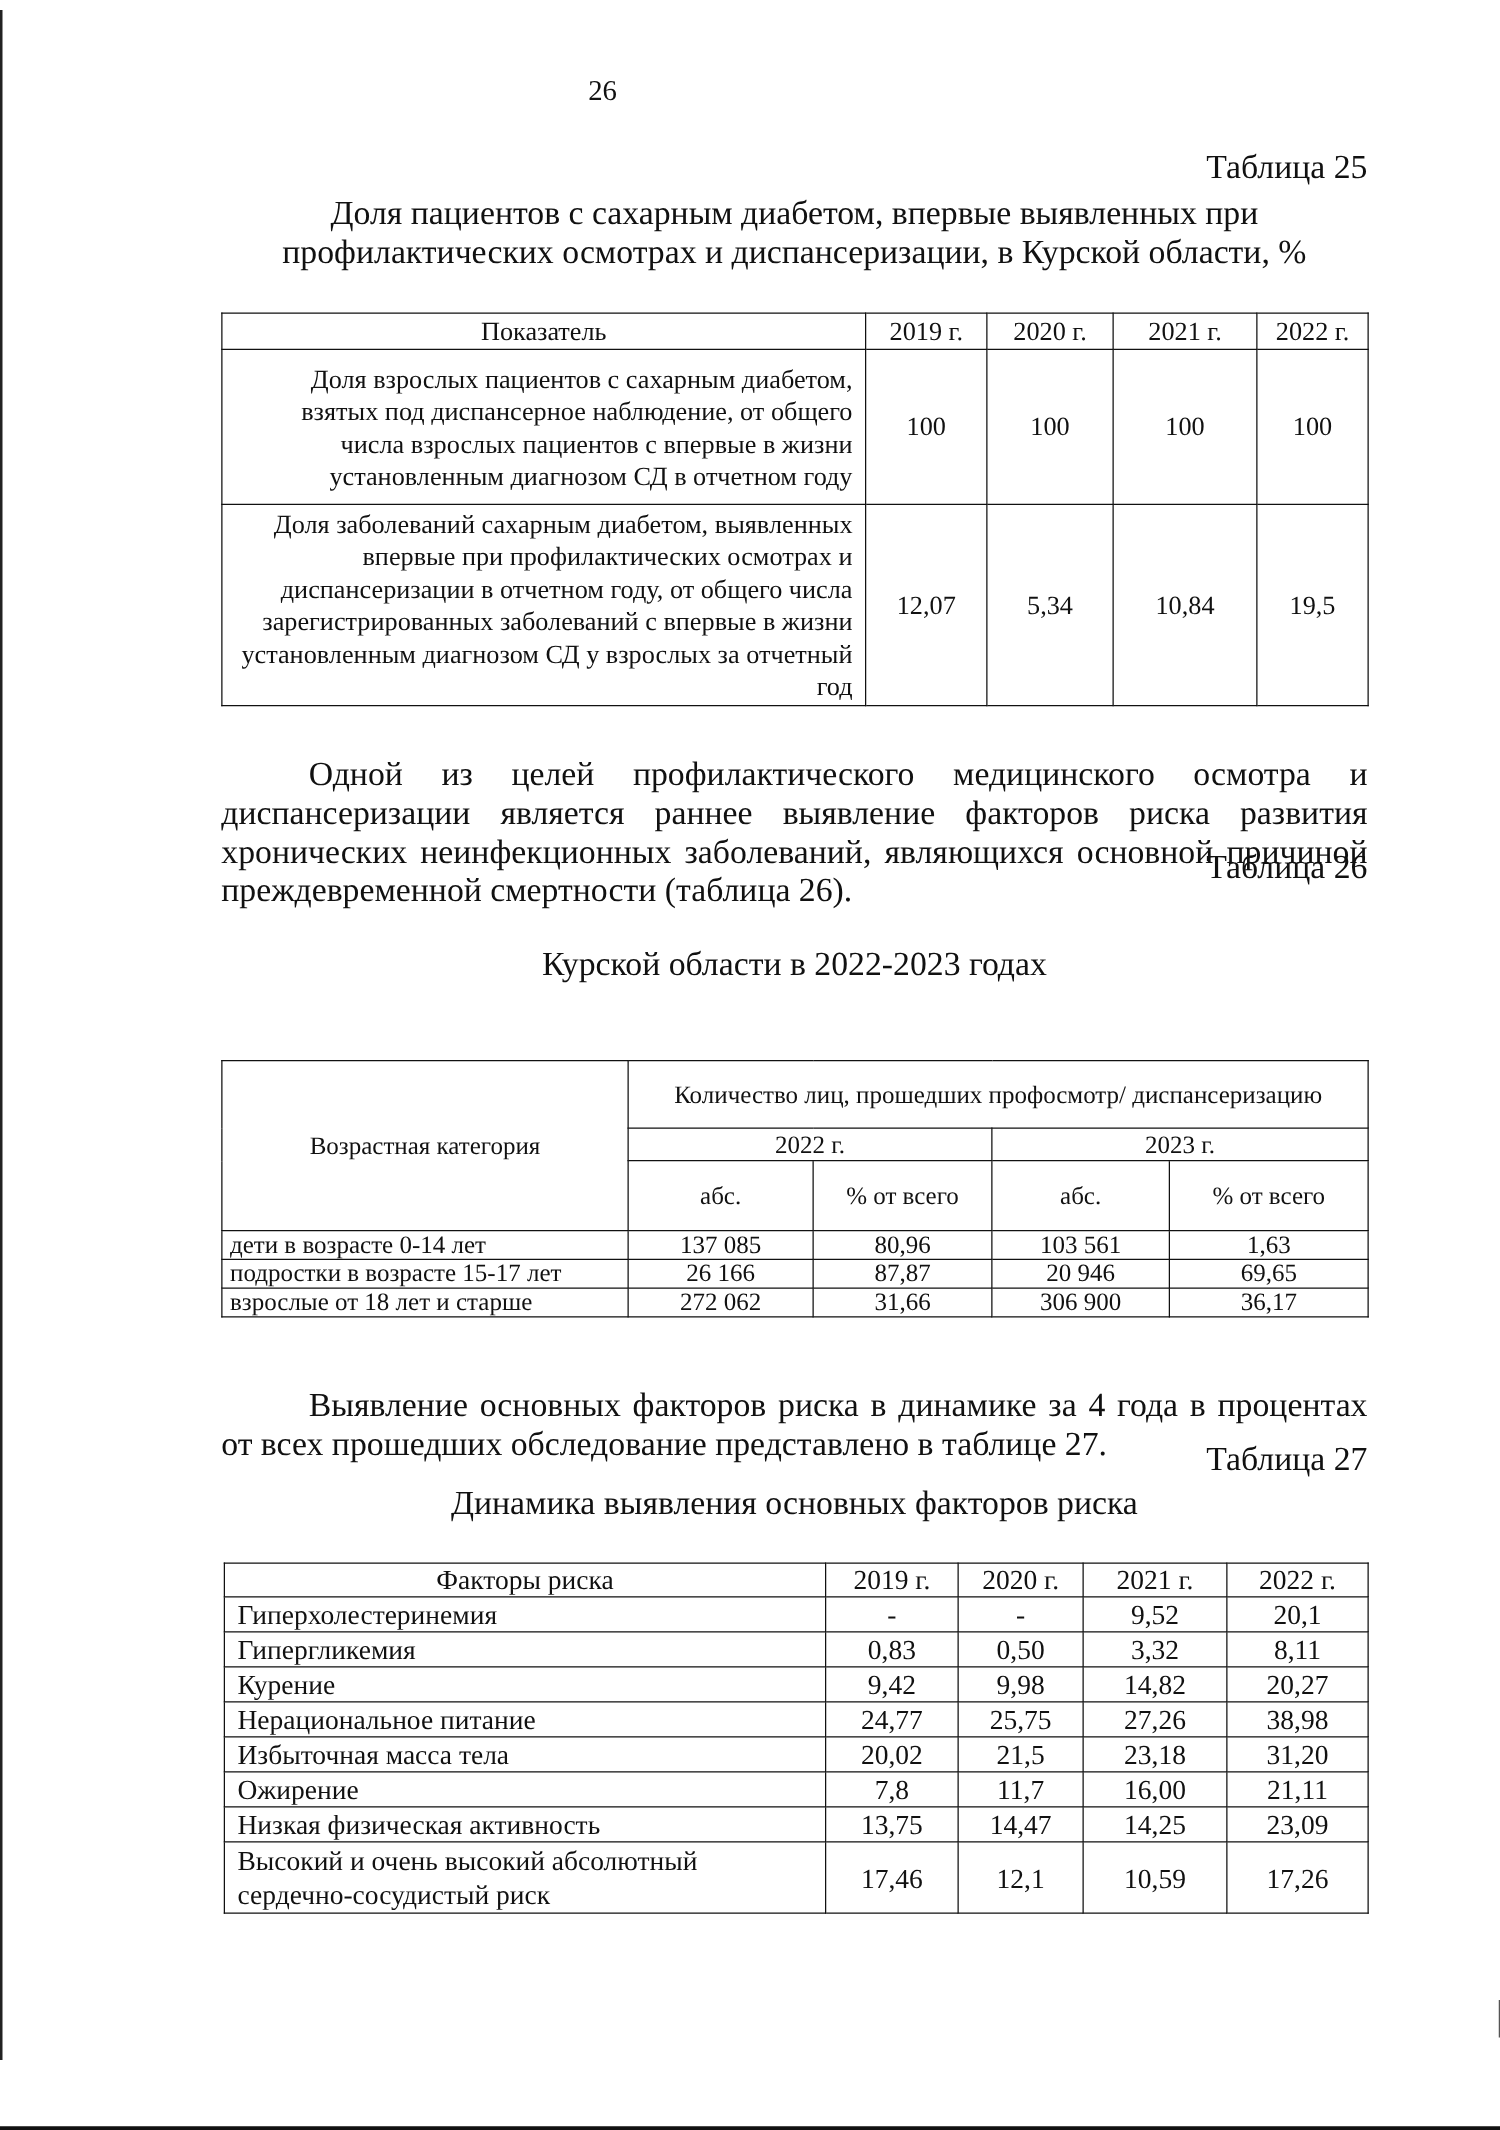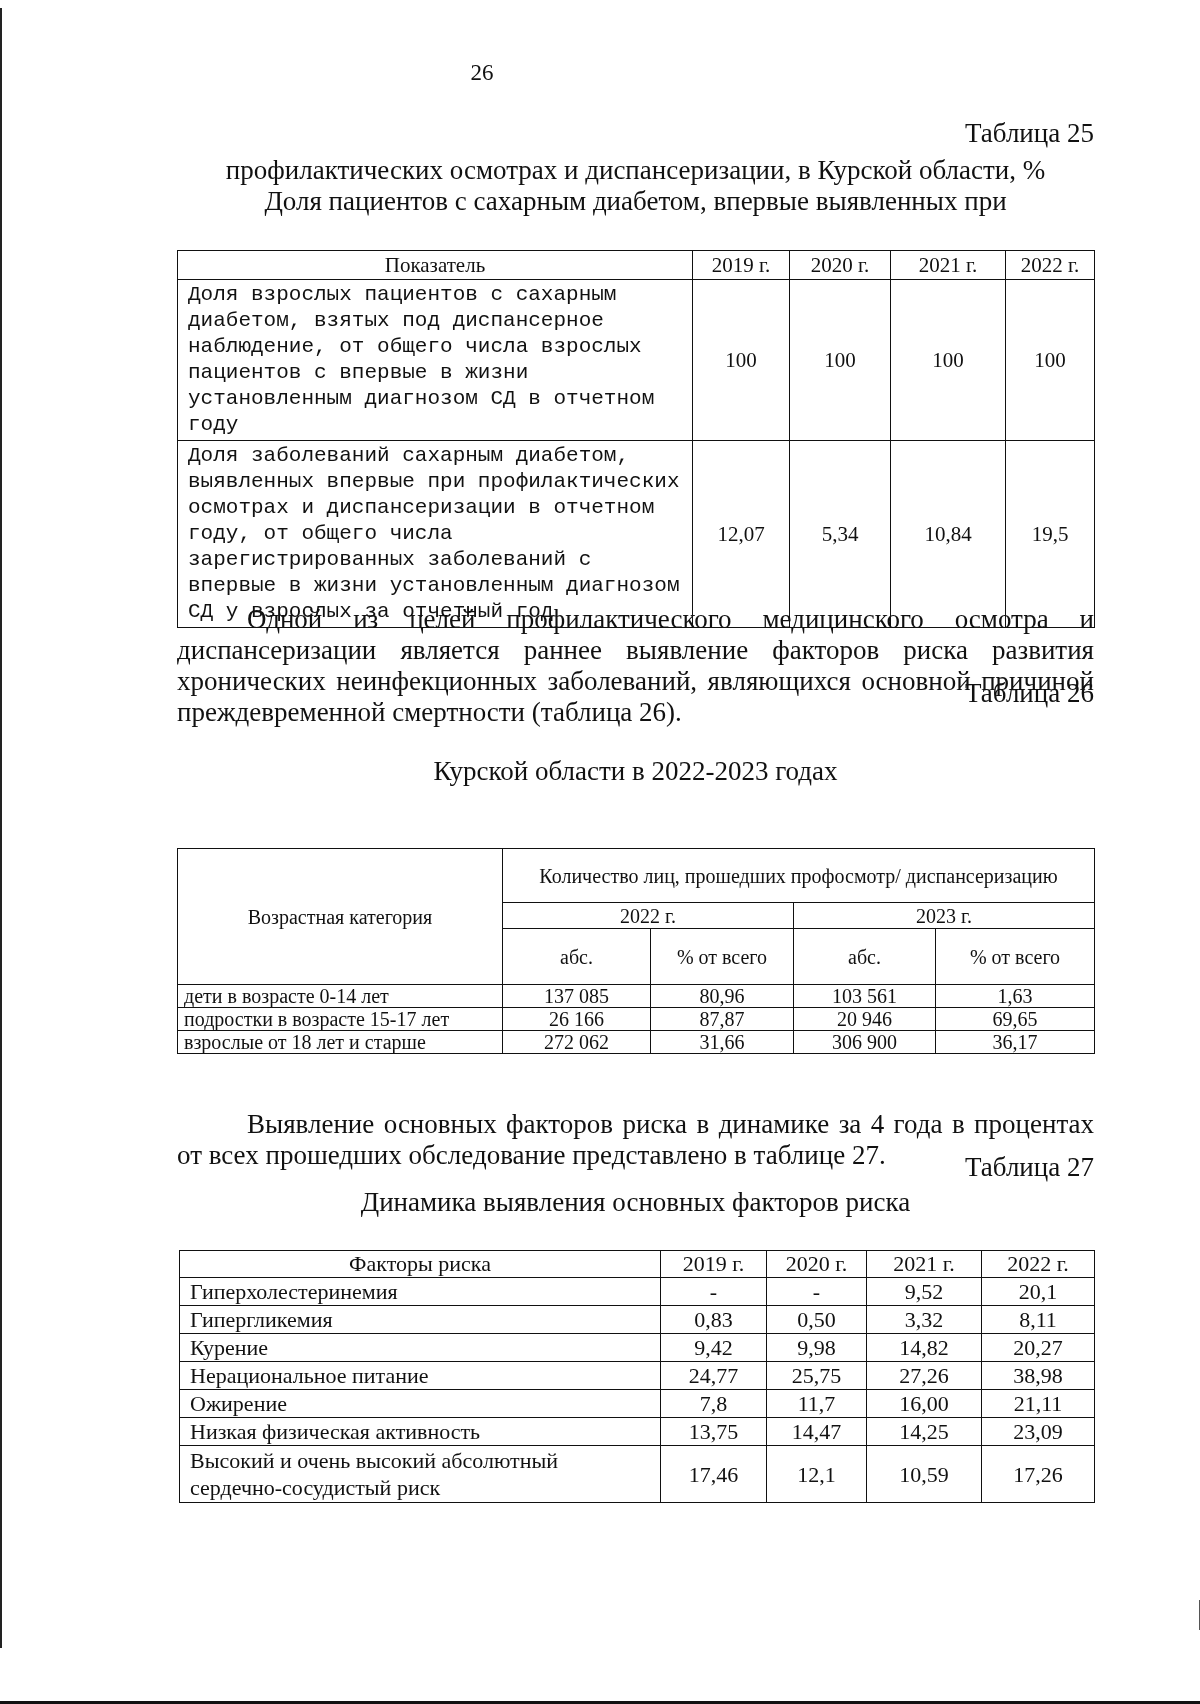--- a/index.html
+++ b/index.html
@@ -13,21 +13,21 @@
   .tbl-label { right: 106px; font-size: 27px; }
   .caption { left: 177px; width: 917px; text-align: center; font-size: 27px; line-height: 31px; }
   .para { left: 177px; width: 917px; font-size: 27px; line-height: 31px; text-align: justify;
           text-align-last: left; margin-top: 16px; }
   .para .indent { display: inline-block; width: 70px; }
   table { position: absolute; border-collapse: collapse; font-size: 21px; table-layout: fixed; }
   td, th { border: 1.6px solid #111; font-weight: normal; padding: 0 8px; }
   th { text-align: center; }
   .t25 { left: 177px; top: 250px; width: 917px; }
   .t25 th { height: 28px; line-height: 26px; }
-  .t25 td.lbl { text-align: left; line-height: 26px; padding: 2px 10px; font-family: Liberation Mono, monospace; }
+  .t25 td.lbl { text-align: right; line-height: 26px; padding: 2px 10px; }
   .t25 td.num { text-align: center; }
   .t26 { left: 177px; top: 848px; width: 917px; font-size: 20px; }
   .t26 th { line-height: 24px; }
   .t26 td { height: 22px; line-height: 22px; }
   .t26 td.lbl { text-align: left; padding: 0 6px; }
   .t26 td.num { text-align: center; }
   .t27 { left: 179px; top: 1250px; width: 915px; font-size: 22px; }
   .t27 th { height: 26px; line-height: 24px; }
   .t27 td { height: 27px; line-height: 25px; }
   .t27 td.lbl { text-align: left; padding: 0 10px; }
@@ -38,22 +38,22 @@
 <body>
 
 <div class="scan-left"></div>
 <div class="scan-right"></div>
 <div class="scan-bottom"></div>
 
 <div class="abs page-num">26</div>
 
 <div class="abs tbl-label" style="top:118px;">Таблица 25</div>
 <div class="abs caption" style="top:155px;">
+  <div>Доля пациентов с сахарным диабетом, впервые выявленных при</div>
   <div>профилактических осмотрах и диспансеризации, в Курской области, %</div>
-  <div>Доля пациентов с сахарным диабетом, впервые выявленных при</div>
 </div>
 
 <table class="t25">
   <colgroup>
       <col style="width:515px">
       <col style="width:97px">
       <col style="width:101px">
       <col style="width:115px">
       <col style="width:89px">
     </colgroup>
@@ -183,20 +183,27 @@
     <td class="num">20,27</td>
   </tr>
   <tr>
     <td class="lbl">Нерациональное питание</td>
     <td class="num">24,77</td>
     <td class="num">25,75</td>
     <td class="num">27,26</td>
     <td class="num">38,98</td>
   </tr>
   <tr>
+    <td class="lbl">Избыточная масса тела</td>
+    <td class="num">20,02</td>
+    <td class="num">21,5</td>
+    <td class="num">23,18</td>
+    <td class="num">31,20</td>
+  </tr>
+  <tr>
     <td class="lbl">Ожирение</td>
     <td class="num">7,8</td>
     <td class="num">11,7</td>
     <td class="num">16,00</td>
     <td class="num">21,11</td>
   </tr>
   <tr>
     <td class="lbl">Низкая физическая активность</td>
     <td class="num">13,75</td>
     <td class="num">14,47</td>

